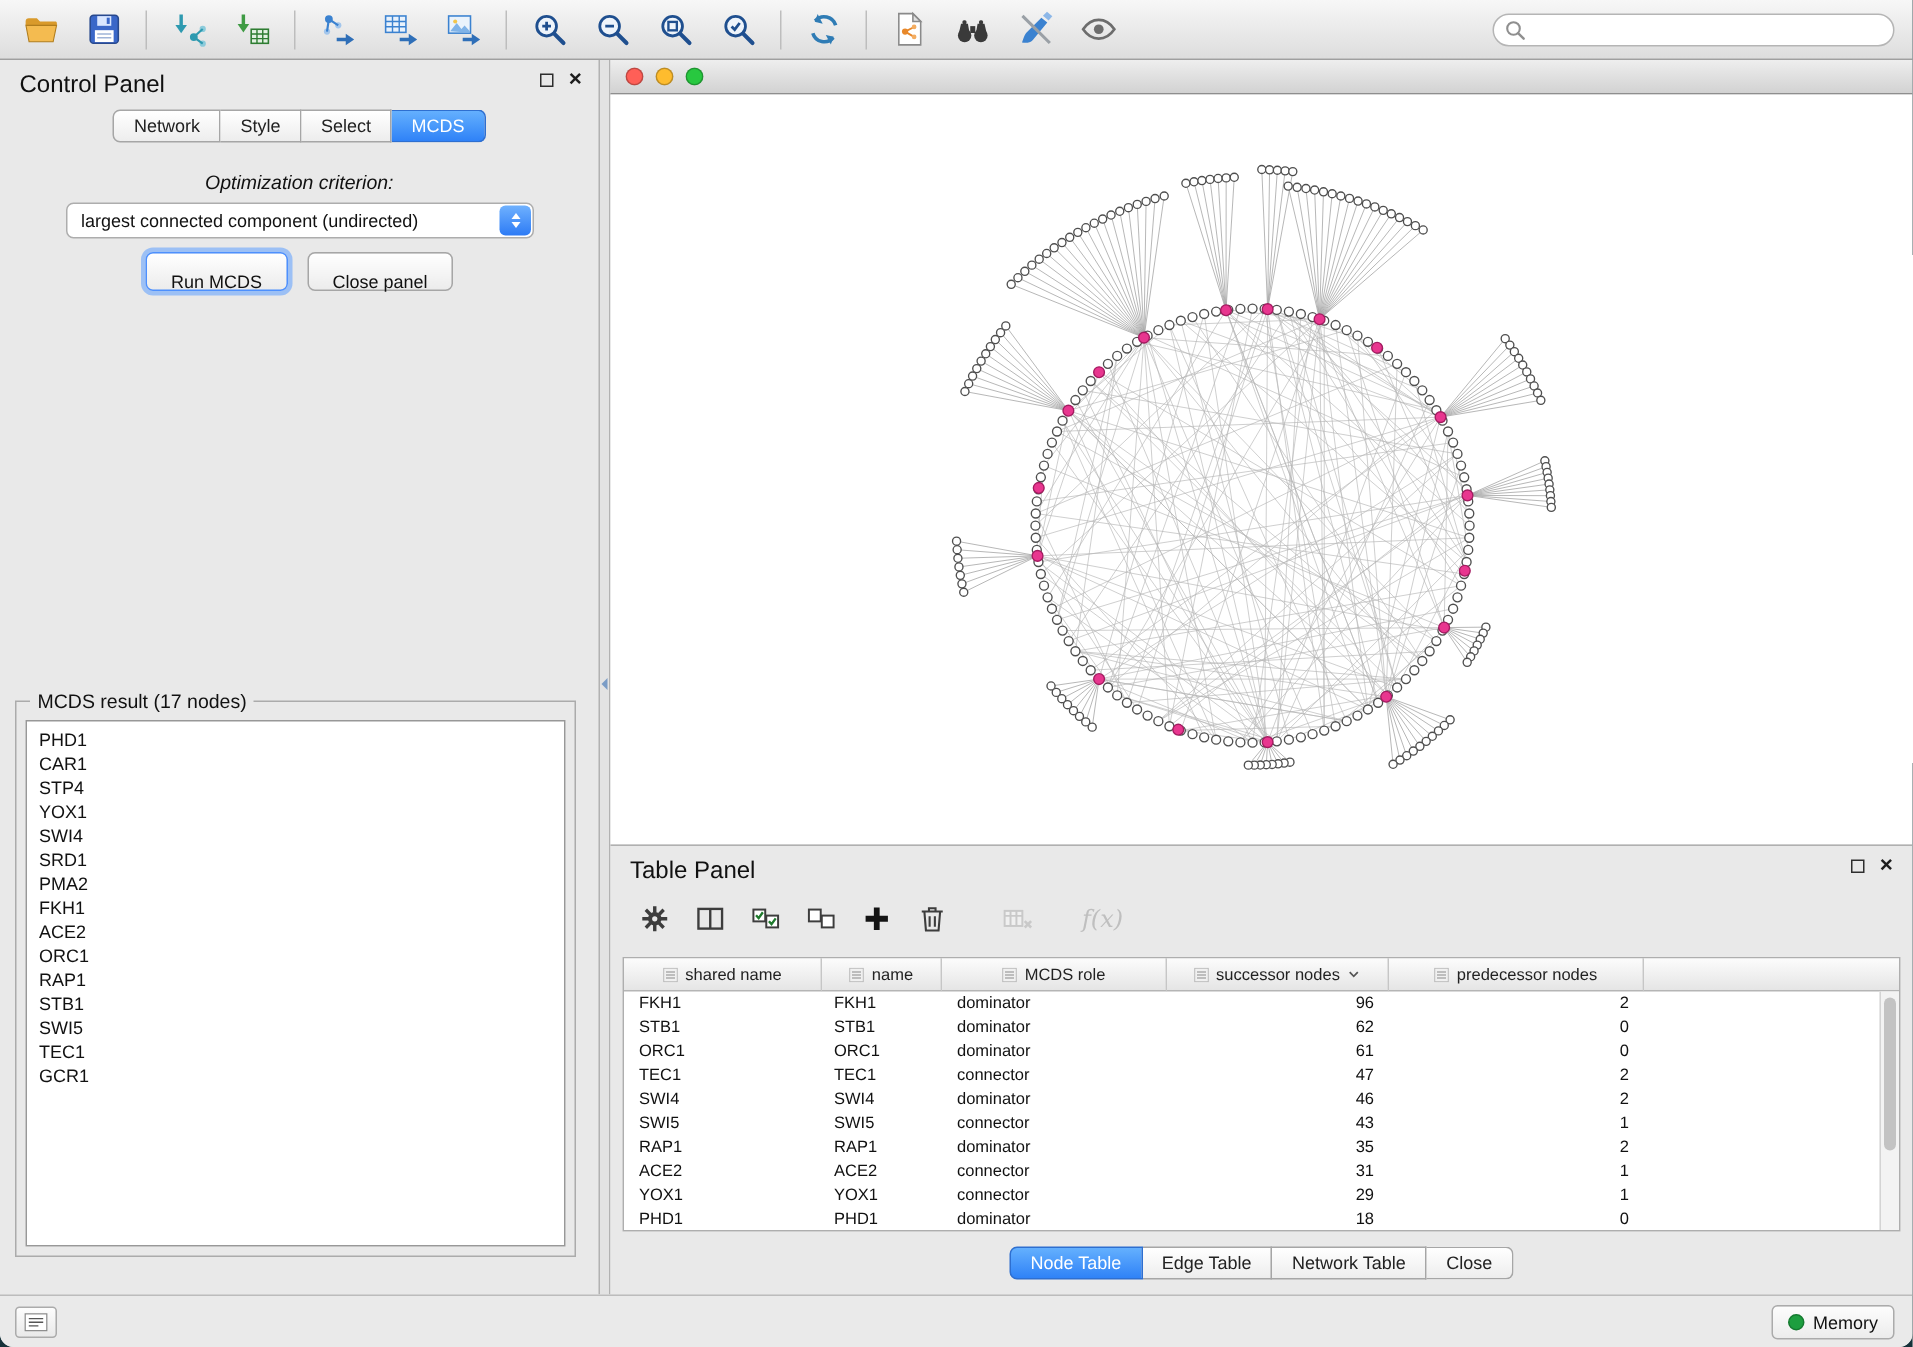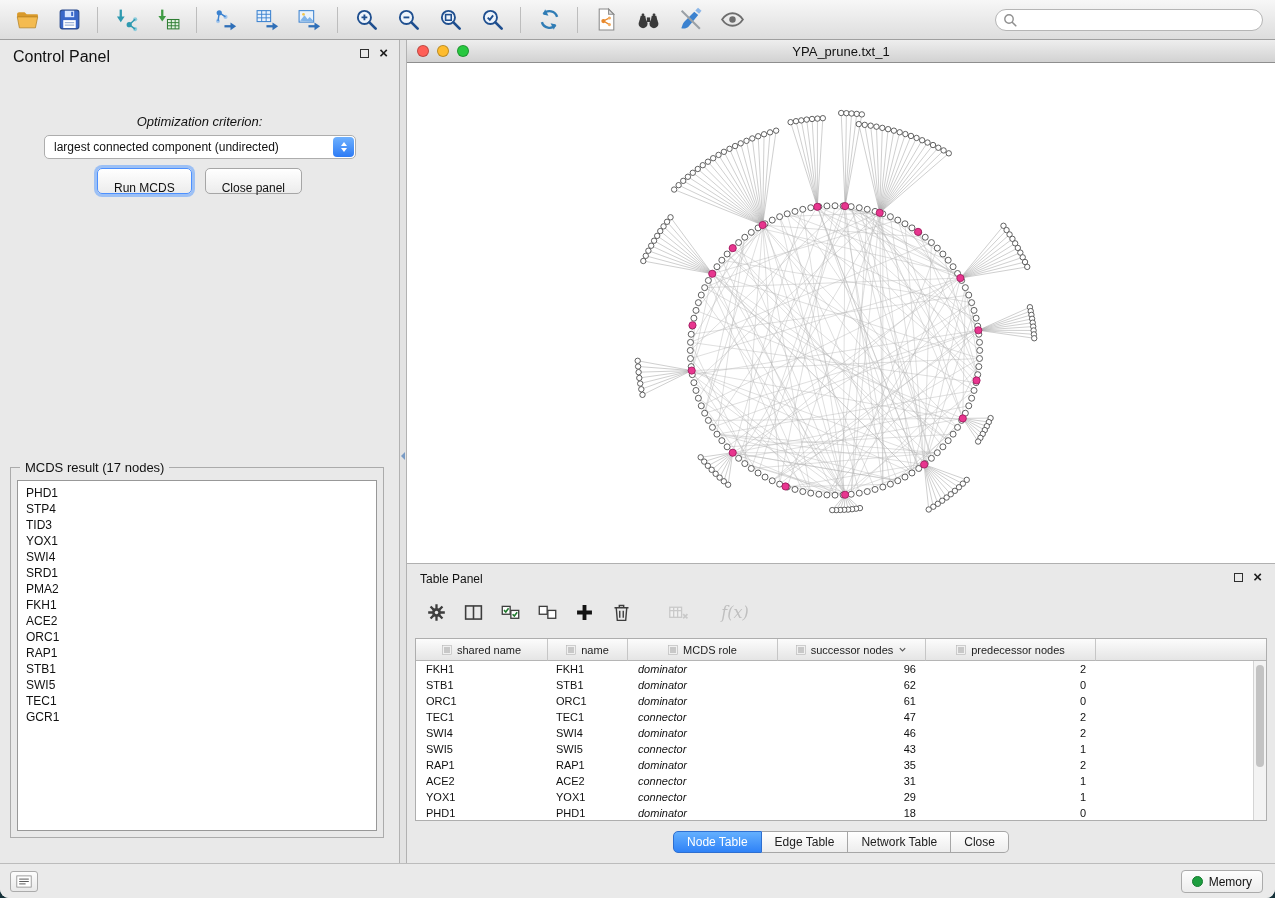--- a/index.html
+++ b/index.html
@@ -51,37 +51,37 @@
   .netwin{position:absolute;left:0;right:0;top:0;height:523px;}
   .net-title{position:absolute;left:0;right:0;top:0;height:23px;background:linear-gradient(#eeeeee,#d2d2d2);border-bottom:1px solid #8e8e8e;}
   .lights{position:absolute;left:10px;top:5px;display:flex;gap:8px;}
   .light{width:12px;height:12px;border-radius:50%;border:1px solid rgba(0,0,0,.25);}
   .net-title-text{position:absolute;left:0;right:0;top:4px;text-align:center;font-size:13px;color:#111;}
   .net-canvas{position:absolute;left:0;right:0;top:23px;bottom:0;background:#fff;}
   #netsvg{width:100%;height:100%;display:block;}
 
   
   .tp{position:absolute;left:0;right:0;top:523px;bottom:0;background:#e9e9e9;border-top:1px solid #b0b0b0;}
-  .tp-title{position:absolute;left:13px;top:8px;font-size:12px;color:#111;}
+  .tp-title{position:absolute;left:13px;top:8px;font-size:16px;color:#111;}
   .tp-toolbar{position:absolute;top:28px;left:12px;height:40px;display:flex;align-items:center;gap:3px;}
   .tpbtn{width:34px;height:32px;border:none;background:transparent;display:flex;align-items:center;justify-content:center;padding:0;}
   .tpbtn svg{width:21px;height:21px;display:block;}
   .tpbtn.disabled{opacity:.65;margin-left:20px;}
   .fx-glyph{font-family:"DejaVu Serif",serif;font-style:italic;font-size:16px;color:#a9a9a9;}
   .ttable{position:absolute;left:8px;right:8px;top:74px;bottom:42px;background:#fff;border:1px solid #aeaeae;}
   .thead{position:absolute;top:0;left:0;right:0;height:22px;display:flex;}
   .th{height:22px;background:linear-gradient(#fcfcfc,#e5e5e5);border-right:1px solid #c6c6c6;border-bottom:1px solid #b5b5b5;display:flex;align-items:center;justify-content:center;gap:5px;font-size:11px;color:#222;flex:none;overflow:hidden;}
   .thfill{flex:1;border-right:none;}
   .hico svg,.hchev svg{display:block;}
   .tbody{position:absolute;top:22px;left:0;right:13px;bottom:0;overflow:hidden;}
   .trow{display:flex;height:16px;align-items:center;}
   .td{font-size:11px;color:#111;flex:none;white-space:nowrap;overflow:hidden;}
   .td.c0{padding-left:10px;}
   .td.c1{padding-left:8px;}
-  .td.c2{padding-left:10px;font-style:italic;}
+  .td.c2{padding-left:10px;}
   .td.num{text-align:right;padding-right:10px;}
   .vscroll{position:absolute;top:22px;right:0;bottom:0;width:13px;background:#f3f3f3;border-left:1px solid #d4d4d4;}
   .thumb{position:absolute;left:2px;top:4px;width:8px;height:102px;background:#c3c3c3;border-radius:4px;display:block;}
   .tp-tabs{position:absolute;left:0;right:0;bottom:0;height:42px;display:flex;justify-content:center;align-items:center;}
 
   
   .statusbar{position:absolute;left:0;right:0;bottom:0;height:35px;background:#eaeaea;border-top:1px solid #bcbcbc;}
   .sb-left{position:absolute;left:10px;top:7px;width:28px;height:21px;border:1px solid #ababab;border-radius:3px;background:linear-gradient(#fdfdfd,#e9e9e9);display:flex;align-items:center;justify-content:center;padding:0;}
   .sb-left svg{width:16px;height:13px;display:block;}
   .sb-mem{position:absolute;right:12px;top:6px;height:23px;border:1px solid #ababab;border-radius:4px;background:linear-gradient(#fdfdfd,#ececec);display:flex;align-items:center;gap:6px;padding:0 10px;font-size:12px;color:#111;font-family:inherit;}
@@ -239,38 +239,44 @@
       <input placeholder="" style="">
     </div>
   </div>
 
   <div class="cp">
     <span class="cp-title">Control Panel</span>
     <span class="winbtns">
       <span class="wfloat"></span>
       <span class="wclose">×</span>
     </span>
+    <div class="cp-tabs" id="cp-tabs">
+        <div class="seg">Network</div>
+        <div class="seg">Style</div>
+        <div class="seg">Select</div>
+        <div class="seg active">MCDS</div>
+      </div>
     <div class="opt-label">Optimization criterion:</div>
     <div class="dropdown">
       <span class="dd-text">largest connected component (undirected)</span>
       <span class="dd-step">
           <span class="dd-up"></span>
           <span class="dd-down"></span>
         </span>
     </div>
     <div class="btnrow">
       <button class="mbtn focusring">Run MCDS</button>
       <button class="mbtn">Close panel</button>
     </div>
     <div class="result-box">
       <span class="result-legend">MCDS result (17 nodes)</span>
       <div class="result-list" id="mcds-list">
           <div class="mitem">PHD1</div>
+          <div class="mitem">CAR1</div>
           <div class="mitem">STP4</div>
-          <div class="mitem">TID3</div>
           <div class="mitem">YOX1</div>
           <div class="mitem">SWI4</div>
           <div class="mitem">SRD1</div>
           <div class="mitem">PMA2</div>
           <div class="mitem">FKH1</div>
           <div class="mitem">ACE2</div>
           <div class="mitem">ORC1</div>
           <div class="mitem">RAP1</div>
           <div class="mitem">STB1</div>
           <div class="mitem">SWI5</div>
@@ -283,21 +289,20 @@
   <div class="vsplit"></div>
 
   <div class="right">
     <div class="netwin">
       <div class="net-title">
         <span class="lights" id="lights">
             <span class="light" style="background: rgb(255, 95, 87);"></span>
             <span class="light" style="background: rgb(254, 188, 46);"></span>
             <span class="light" style="background: rgb(40, 200, 64);"></span>
           </span>
-        <span class="net-title-text">YPA_prune.txt_1</span>
       </div>
       <div class="net-canvas">
         <svg id="netsvg" viewBox="0 0 868 501">
             <g>
               <line x1="530.5" y1="185.5" x2="436.1" y2="143.2" stroke="#b6b6b6" stroke-width="0.55" stroke-opacity="0.8"></line>
               <line x1="472.8" y1="150.1" x2="297.4" y2="225.1" stroke="#b6b6b6" stroke-width="0.55" stroke-opacity="0.8"></line>
               <line x1="357.9" y1="161.1" x2="569.4" y2="255.7" stroke="#b6b6b6" stroke-width="0.55" stroke-opacity="0.8"></line>
               <line x1="517.3" y1="402.3" x2="483.5" y2="154.0" stroke="#b6b6b6" stroke-width="0.55" stroke-opacity="0.8"></line>
               <line x1="490.9" y1="157.4" x2="541.4" y2="197.6" stroke="#b6b6b6" stroke-width="0.55" stroke-opacity="0.8"></line>
               <line x1="438.1" y1="432.6" x2="395.7" y2="146.6" stroke="#b6b6b6" stroke-width="0.55" stroke-opacity="0.8"></line>

